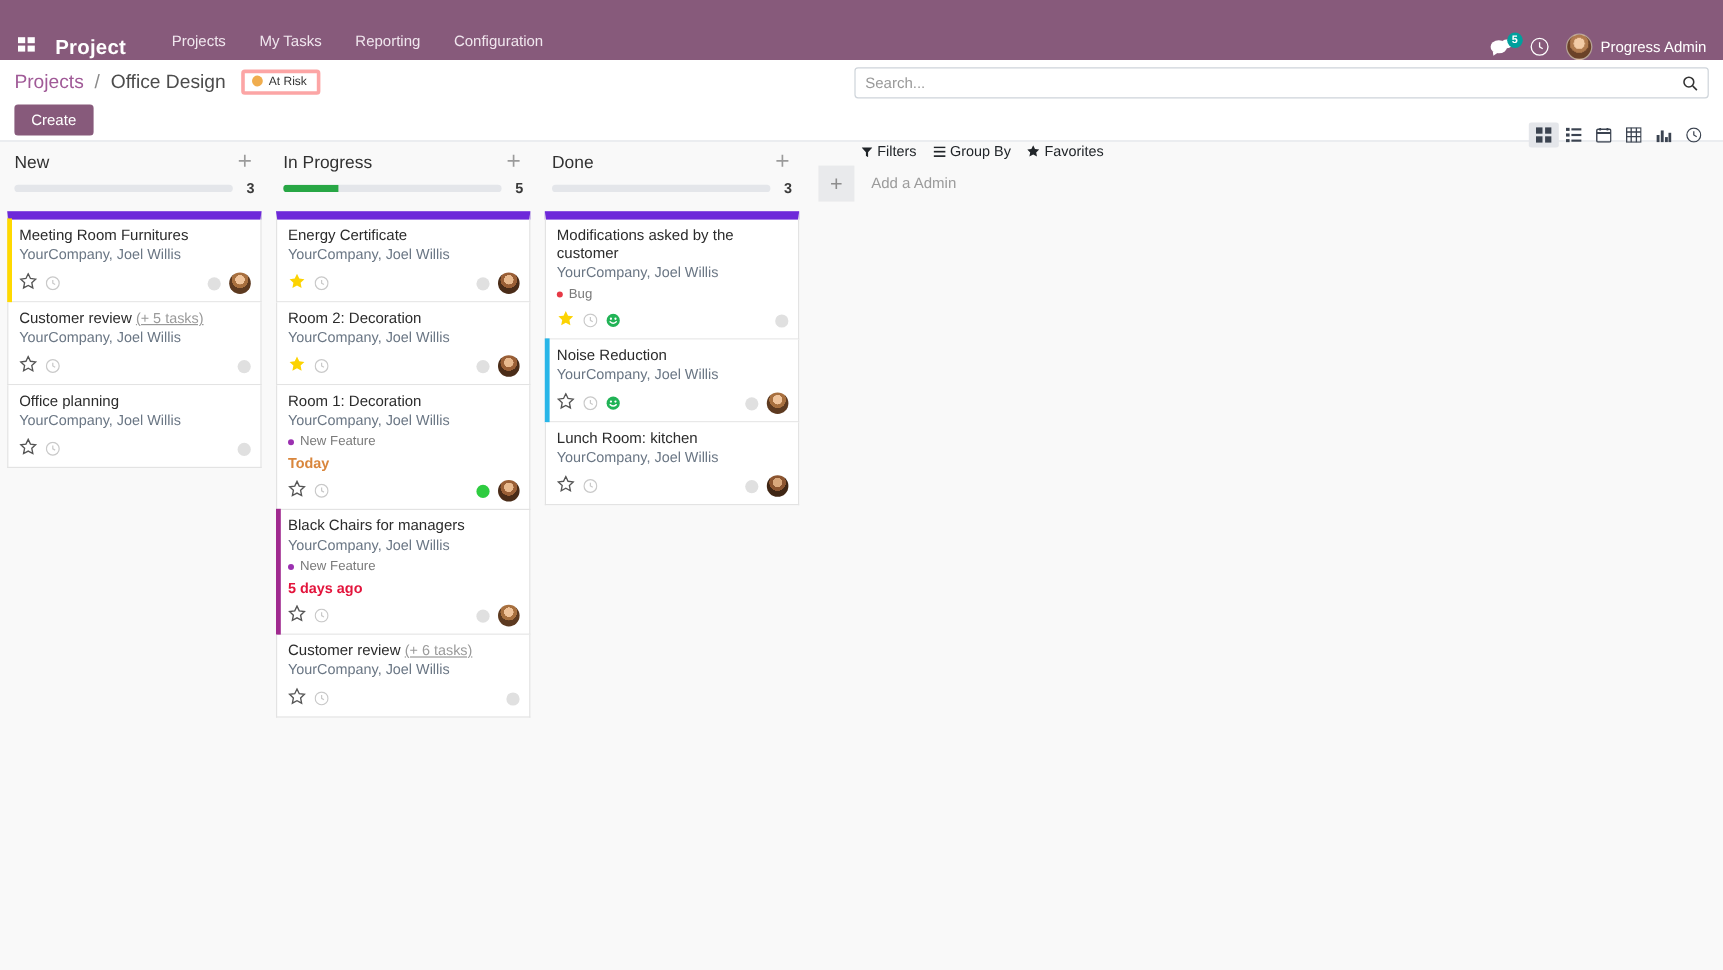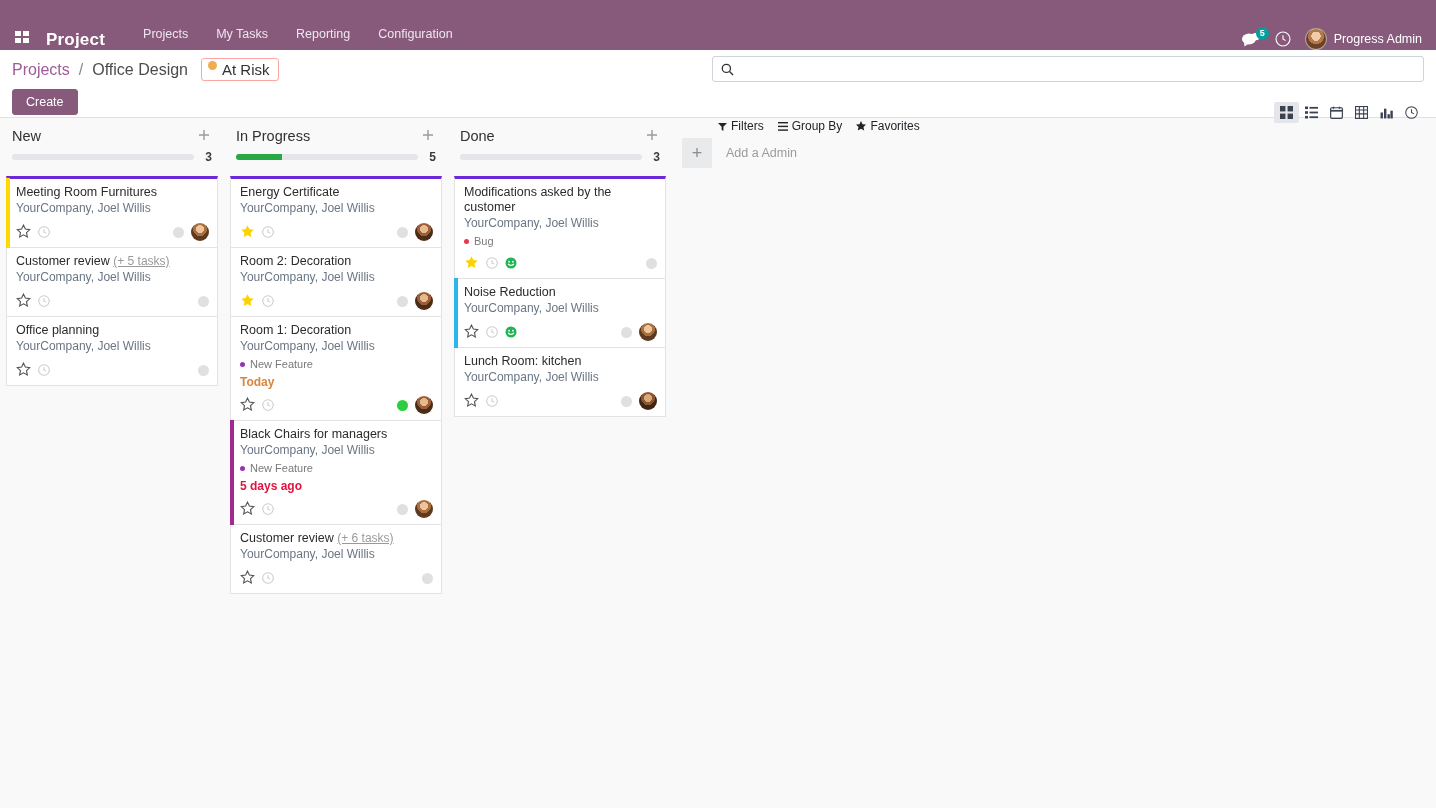--- a/index.html
+++ b/index.html
@@ -71,22 +71,22 @@
   .cp-left { padding-top: 8px; }
   .breadcrumb-row { display: flex; align-items: center; gap: 9px; }
   .bc-link {
     color: #8f6a8a; color: #9B59B6; font-size: 16px; text-decoration: none;
     color: #a05a97;
   }
   .bc-sep { color: #8a8a8a; font-size: 16px; }
   .bc-current { color: #4c4c4c; font-size: 16px; }
   .risk-badge {
     display: inline-flex; align-items: flex-start; gap: 5px;
-    border: 1px solid #fca5a5; border-radius: 3px;
-    padding: 2px 8px 2px 6px; font-size: 15px; color: #333;
+    border: 3px solid #fca5a5; border-radius: 3px;
+    padding: 2px 8px 2px 6px; font-size: 10px; color: #333;
     background: #fff; cursor: pointer; margin-left: 4px;
   }
   .risk-dot { width: 9px; height: 9px; border-radius: 50%; background: #f0ad4e; display:block; }
   .btn-create {
     margin-top: 8px;
     background: #875A7B; color: #fff; border: 1px solid #875A7B;
     border-radius: 3px; font-size: 12.5px;
     padding: 5px 13px; cursor: pointer;
     font-family: inherit;
   }
@@ -148,21 +148,21 @@
 
   .kb-cards { margin-top: 12px; }
   .kb-card {
     background: #fff;
     border: 1px solid #e3e3e3;
     border-top: none;
     padding: 6px 8px 5px 9px;
     position: relative;
     cursor: pointer;
   }
-  .kb-cards .kb-card:first-child { border-top: 3px solid #6d28d9; }
+  .kb-cards .kb-card:first-child { border-top: 7px solid #6d28d9; }
   .kb-card .stripe {
     position: absolute; left: -1px; top: -1px; bottom: -1px; width: 4px;
   }
   .card-title { font-size: 12.5px; color: #2b2b2b; line-height: 15px; }
   .card-title .extra { color: #9a9a9a; font-size: 12px; text-decoration: underline; }
   .card-sub { font-size: 12px; color: #6b7b8c; color:#6a7684; line-height: 15px; margin-top: 1px; }
   .card-tag { display: flex; align-items: center; gap: 5px; margin-top: 4px; font-size: 11px; color: #7a7a7a; }
   .tag-dot { width: 5px; height: 5px; border-radius: 50%; display: block; }
   .card-date { margin-top: 5px; font-size: 12px; font-weight: bold; }
   .card-foot {
@@ -242,20 +242,21 @@
       <span class="risk-badge">
         <span class="risk-dot"></span>
         <span>At Risk</span>
       </span>
     </div>
     <button class="btn-create">Create</button>
   </div>
 
   <div class="cp-right">
     <div class="searchbar">
+      <input type="text" placeholder="Search..." style="">
       <span class="search-icon">
         <svg width="13" height="13" viewBox="0 0 14 14" fill="none" stroke="#333" stroke-width="1.4">
           <circle cx="5.8" cy="5.8" r="4.4"></circle>
             <path d="M9.2 9.2 L13 13"></path>
         </svg>
       </span>
     </div>
     <div class="filter-row">
       <span class="filter-btn">
         <svg width="9" height="9" viewBox="0 0 10 10" fill="#212529">

